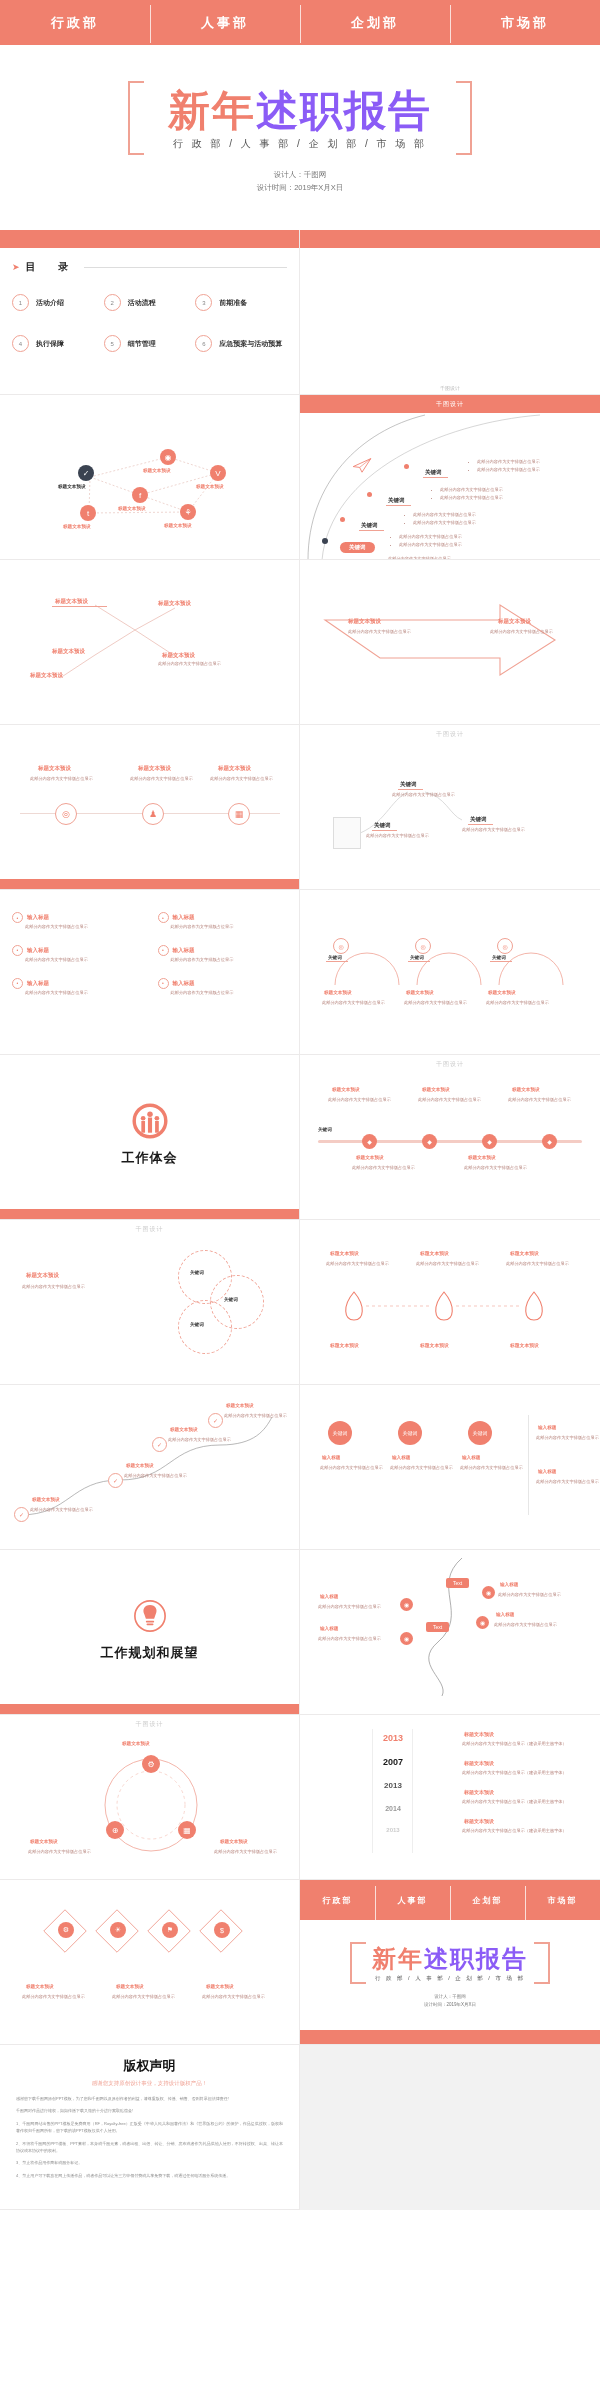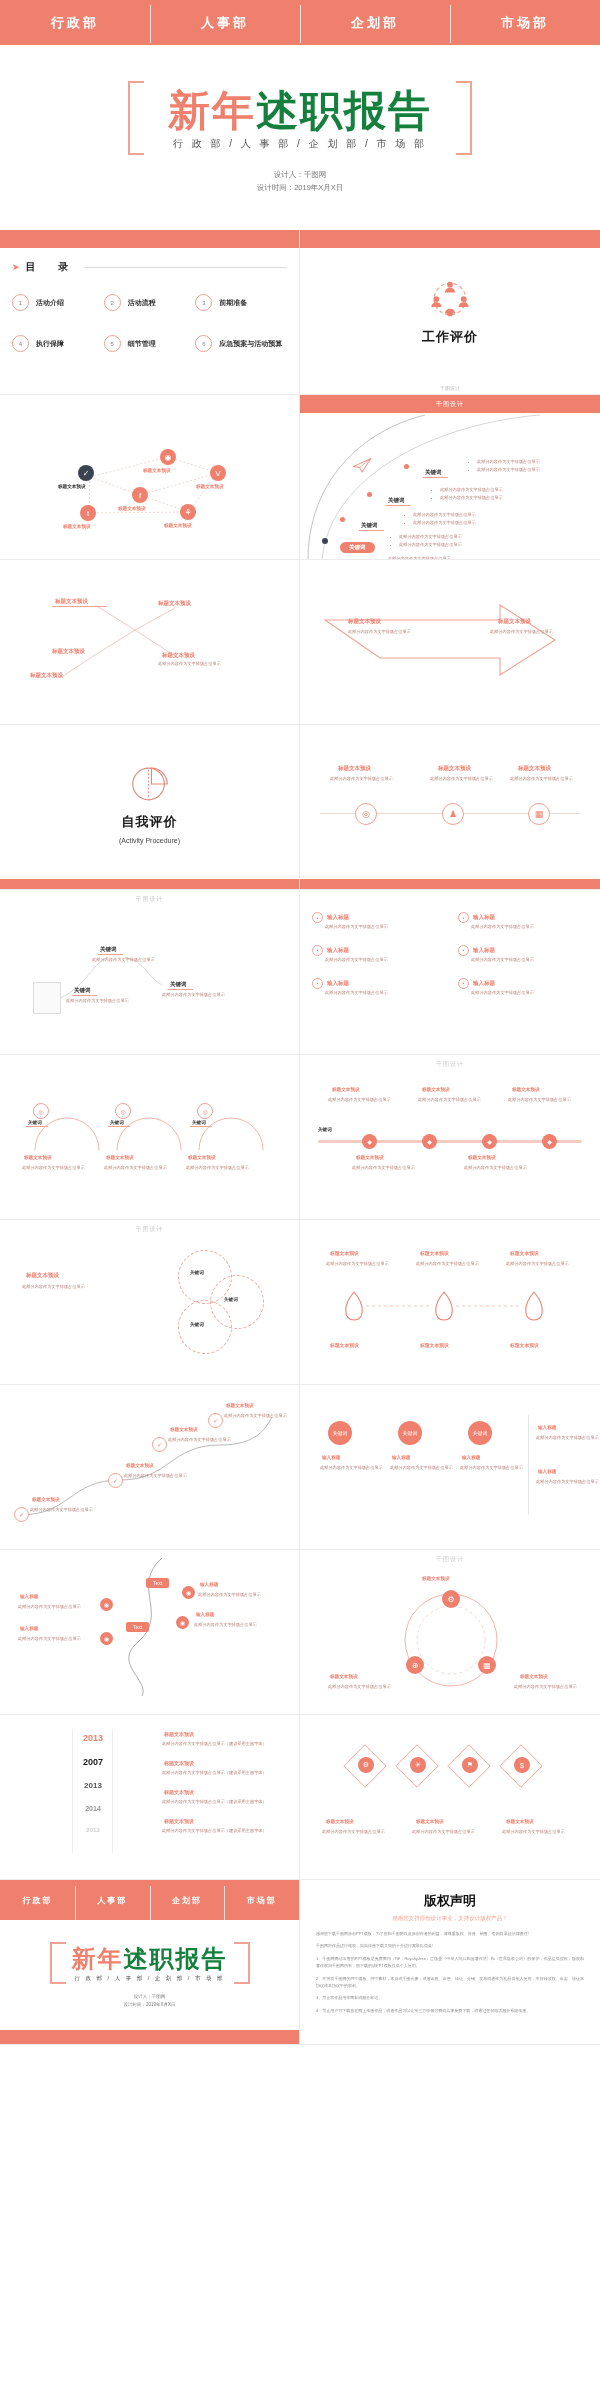--- a/index.html
+++ b/index.html
@@ -17,21 +17,21 @@
   .topbar{height:45px;background:#f0806e;display:flex;align-items:center;}
   .topbar .dept{flex:1;text-align:center;color:#fff;font-size:13px;letter-spacing:3px;font-weight:bold;position:relative;}
   .topbar .dept+.dept:before{content:"";position:absolute;left:0;top:-9px;height:38px;width:1px;background:rgba(255,255,255,.75);}
   .hero-body{height:185px;display:flex;flex-direction:column;align-items:center;justify-content:center;}
   .bracket{position:relative;padding:8px 40px 4px 40px;}
   .bracket:before,.bracket:after{content:"";position:absolute;top:0;bottom:0;width:14px;border:2px solid #f0a294;}
   .bracket:before{left:0;border-right:none;}
   .bracket:after{right:0;border-left:none;}
   .big-title{font-size:42px;font-weight:bold;letter-spacing:2px;line-height:1.05;white-space:nowrap;font-family:"Liberation Sans","DejaVu Sans",sans-serif;}
   .big-title .a{color:#f0806e;}
-  .big-title .b{color:#15803d;}
+  .big-title .b{color:#8b5cf6;}
   .sub-depts{margin-top:4px;text-align:center;font-size:10px;letter-spacing:3px;color:#555;}
   .credits{margin-top:14px;text-align:center;font-size:7.5px;color:#777;line-height:1.7;}
 
   
   .cellbar{height:18px;background:#f0806e;color:#fff;font-size:6px;display:flex;align-items:center;justify-content:center;letter-spacing:1px;}
   .cellbar.plain{background:#f0806e;}
   .footbar{position:absolute;left:0;right:0;bottom:0;height:10px;background:#f0806e;}
   .cellfoot{position:absolute;left:0;right:0;bottom:0;font-size:5px;color:#bbb;text-align:center;padding-bottom:3px;}
   .cellpad{padding:8px 12px;position:relative;height:100%;box-sizing:border-box;}
 
@@ -134,36 +134,20 @@
               <span class="toc-num">6</span>
               <span class="toc-lbl">应急预案与活动预算</span>
             </div>
           </div>
         </div>
       </div>
     </div>
 
     <div class="cell">
       <div class="cellbar plain"></div>
-      <div class="sect" style="height:125px">
-        <svg width="46" height="46" viewBox="0 0 64 64">
-          <circle cx="32" cy="32" r="22" fill="none" stroke="#f0a294" stroke-width="1.6" stroke-dasharray="5 4"></circle>
-          <g fill="#f0806e">
-            <circle cx="32" cy="12" r="4"></circle>
-              <path d="M25 23c0-4 3.2-6.5 7-6.5S39 19 39 23z"></path>
-            <circle cx="32" cy="52" r="4"></circle>
-              <path d="M25 63c0-4 3.2-6.5 7-6.5S39 59 39 63z" transform="translate(0,-11)"></path>
-            <circle cx="13" cy="32" r="4"></circle>
-              <path d="M6 43c0-4 3.2-6.5 7-6.5S20 39 20 43z" transform="translate(0,0)"></path>
-            <circle cx="51" cy="32" r="4"></circle>
-              <path d="M44 43c0-4 3.2-6.5 7-6.5S58 39 58 43z"></path>
-          </g>
-        </svg>
-        <div class="st">工作评价</div>
-      </div>
       <div class="cellfoot">千图设计</div>
     </div>
 
     <div class="cell">
       <svg class="abs" style="left:0;top:0" width="300" height="165">
         <g stroke="#e6c4bd" stroke-width="0.7" stroke-dasharray="2 2" fill="none">
           <path d="M90 82 L168 62"></path>
             <path d="M168 62 L218 78"></path>
             <path d="M90 82 L140 100"></path>
           <path d="M140 100 L218 78"></path>
@@ -260,32 +244,20 @@
     <div class="cell">
       <svg class="abs" style="left:20px;top:40px" width="260" height="90" viewBox="0 0 260 90">
         <path d="M5 20 L180 20 L180 5 L235 40 L180 75 L180 58 L60 58 L5 20 Z" fill="none" stroke="#f0a294" stroke-width="1.1"></path>
       </svg>
       <div class="abs ttl-pre" style="left:48px;top:58px">标题文本预设</div>
       <div class="abs body-s" style="left:48px;top:68px">此部分内容作为文字排版占位显示</div>
       <div class="abs ttl-pre" style="left:198px;top:58px">标题文本预设</div>
       <div class="abs body-s" style="left:190px;top:68px">此部分内容作为文字排版占位显示</div>
     </div>
 
-    <div class="cell">
-      <div class="sect" style="height:155px">
-        <svg width="46" height="46" viewBox="0 0 64 64">
-          <circle cx="30" cy="32" r="22" fill="none" stroke="#e08a7c" stroke-width="1.6"></circle>
-          <path d="M32 10 L32 32 L54 32 A22 22 0 0 0 32 10 Z" fill="none" stroke="#e08a7c" stroke-width="1.6" transform="translate(2,0)"></path>
-          <line x1="30" y1="12" x2="30" y2="50" stroke="#e08a7c" stroke-width="1.2" stroke-dasharray="3 2"></line>
-        </svg>
-        <div class="st">自我评价</div>
-        <div class="en">(Activity Procedure)</div>
-      </div>
-      <div class="footbar"></div>
-    </div>
 
     <div class="cell">
       <div class="abs" style="left:20px;top:88px;width:260px;height:1px;background:#eed9d4"></div>
       <div class="abs ttl-pre" style="left:38px;top:40px">标题文本预设</div>
       <div class="abs body-s" style="left:30px;top:50px">此部分内容作为文字排版占位显示</div>
       <div class="abs circ-o" style="left:55px;top:78px;width:20px;height:20px;font-size:9px">◎</div>
       <div class="abs ttl-pre" style="left:138px;top:40px">标题文本预设</div>
       <div class="abs body-s" style="left:130px;top:50px">此部分内容作为文字排版占位显示</div>
       <div class="abs circ-o" style="left:142px;top:78px;width:20px;height:20px;font-size:9px">♟</div>
       <div class="abs ttl-pre" style="left:218px;top:40px">标题文本预设</div>
@@ -375,20 +347,37 @@
       <div class="abs circ-o" style="left:115px;top:48px;width:14px;height:14px;font-size:6px">◎</div>
       <div class="abs kw" style="left:108px;top:64px;font-size:4.6px">关键词</div>
       <div class="abs ttl-pre" style="left:106px;top:100px;font-size:4.6px">标题文本预设</div>
       <div class="abs body-s" style="left:104px;top:109px">此部分内容作为文字排版占位显示</div>
       <div class="abs circ-o" style="left:197px;top:48px;width:14px;height:14px;font-size:6px">◎</div>
       <div class="abs kw" style="left:190px;top:64px;font-size:4.6px">关键词</div>
       <div class="abs ttl-pre" style="left:188px;top:100px;font-size:4.6px">标题文本预设</div>
       <div class="abs body-s" style="left:186px;top:109px">此部分内容作为文字排版占位显示</div>
     </div>
 
+    <div class="cell">
+      <div class="sect" style="height:155px">
+        <svg width="44" height="44" viewBox="0 0 64 64">
+          <circle cx="32" cy="32" r="23" fill="none" stroke="#f0806e" stroke-width="5"></circle>
+          <g fill="#f0806e">
+            <circle cx="32" cy="22" r="4"></circle>
+              <rect x="29" y="27" width="6" height="22"></rect>
+            <circle cx="22" cy="28" r="3.4"></circle>
+              <rect x="19.4" y="32" width="5.4" height="17"></rect>
+            <circle cx="42" cy="28" r="3.4"></circle>
+              <rect x="39.4" y="32" width="5.4" height="17"></rect>
+          </g>
+        </svg>
+        <div class="st">工作体会</div>
+      </div>
+      <div class="footbar"></div>
+    </div>
 
     <div class="cell">
       <div class="cellbar" style="background:#fff;color:#ccc">千图设计</div>
       <div class="abs ttl-pre" style="left:32px;top:32px;font-size:4.6px">标题文本预设</div>
       <div class="abs body-s" style="left:28px;top:41px">此部分内容作为文字排版占位显示</div>
       <div class="abs ttl-pre" style="left:122px;top:32px;font-size:4.6px">标题文本预设</div>
       <div class="abs body-s" style="left:118px;top:41px">此部分内容作为文字排版占位显示</div>
       <div class="abs ttl-pre" style="left:212px;top:32px;font-size:4.6px">标题文本预设</div>
       <div class="abs body-s" style="left:208px;top:41px">此部分内容作为文字排版占位显示</div>
       <div class="abs" style="left:18px;top:85px;width:264px;height:3px;background:#f4ccc4;border-radius:2px"></div>
@@ -466,20 +455,34 @@
       <div class="abs body-s" style="left:90px;top:79px">此部分内容作为文字排版占位显示</div>
       <div class="abs ttl-pre" style="left:162px;top:70px;font-size:4.6px">输入标题</div>
       <div class="abs body-s" style="left:160px;top:79px">此部分内容作为文字排版占位显示</div>
       <div class="abs" style="left:228px;top:30px;width:1px;height:100px;background:#e6e6e6"></div>
       <div class="abs ttl-pre" style="left:238px;top:40px;font-size:4.6px">输入标题</div>
       <div class="abs body-s" style="left:236px;top:49px">此部分内容作为文字排版占位显示</div>
       <div class="abs ttl-pre" style="left:238px;top:84px;font-size:4.6px">输入标题</div>
       <div class="abs body-s" style="left:236px;top:93px">此部分内容作为文字排版占位显示</div>
     </div>
 
+    <div class="cell">
+      <div class="sect" style="height:155px">
+        <svg width="44" height="44" viewBox="0 0 64 64">
+          <circle cx="32" cy="32" r="22" fill="none" stroke="#f0806e" stroke-width="2.4"></circle>
+          <g fill="#f0806e">
+            <path d="M32 16 C 24 16, 20 23, 24 30 L26 36 L38 36 L40 30 C 44 23, 40 16, 32 16 Z"></path>
+            <rect x="26" y="39" width="12" height="2.4" rx="1"></rect>
+              <rect x="27" y="43" width="10" height="2.4" rx="1"></rect>
+          </g>
+        </svg>
+        <div class="st">工作规划和展望</div>
+      </div>
+      <div class="footbar"></div>
+    </div>
 
     <div class="cell">
       <svg class="abs" style="left:90px;top:6px" width="120" height="150">
         <path d="M72 2 C 40 30, 80 58, 48 86 C 22 108, 60 124, 52 140" fill="none" stroke="#8c8c8c" stroke-width="0.7"></path>
       </svg>
       <div class="abs chip" style="left:146px;top:28px">Text</div>
       <div class="abs chip" style="left:126px;top:72px">Text</div>
       <div class="abs circ" style="left:100px;top:48px;width:13px;height:13px;font-size:6px">◉</div>
       <div class="abs circ" style="left:100px;top:82px;width:13px;height:13px;font-size:6px">◉</div>
       <div class="abs circ" style="left:182px;top:36px;width:13px;height:13px;font-size:6px">◉</div>

